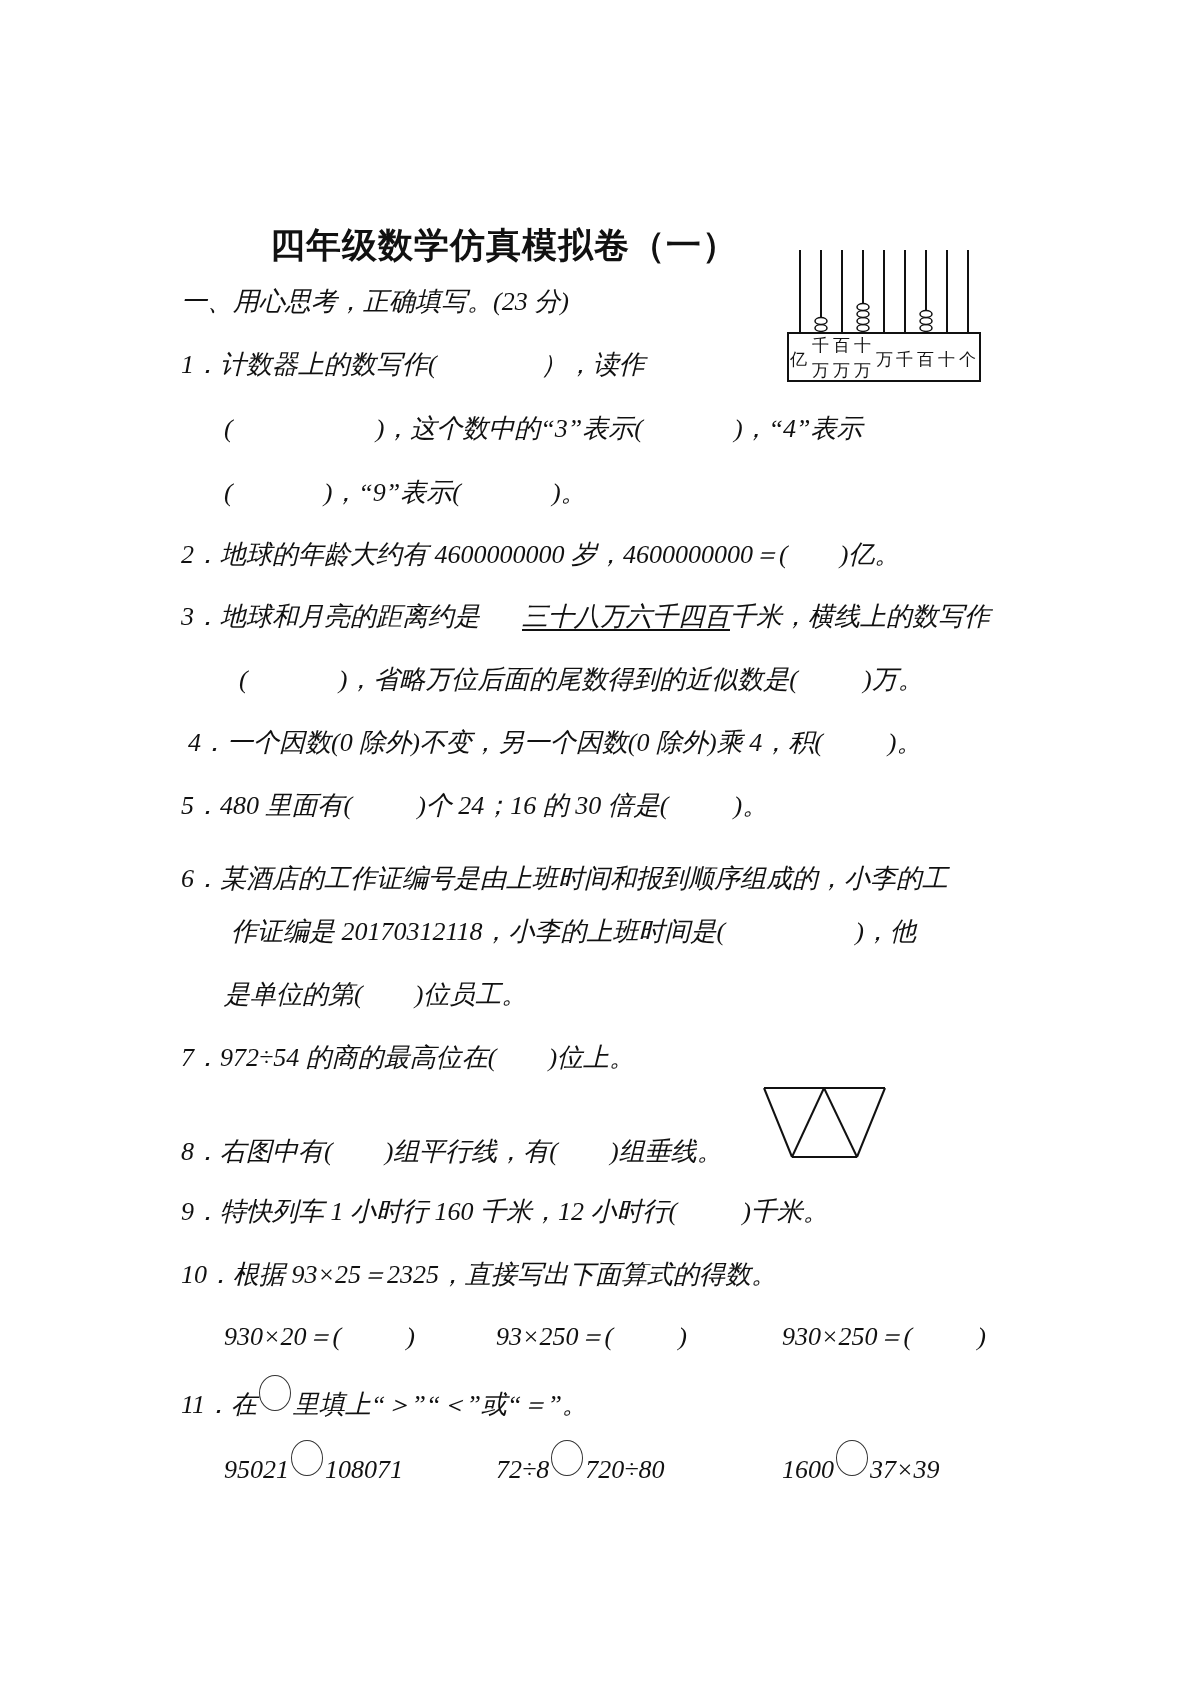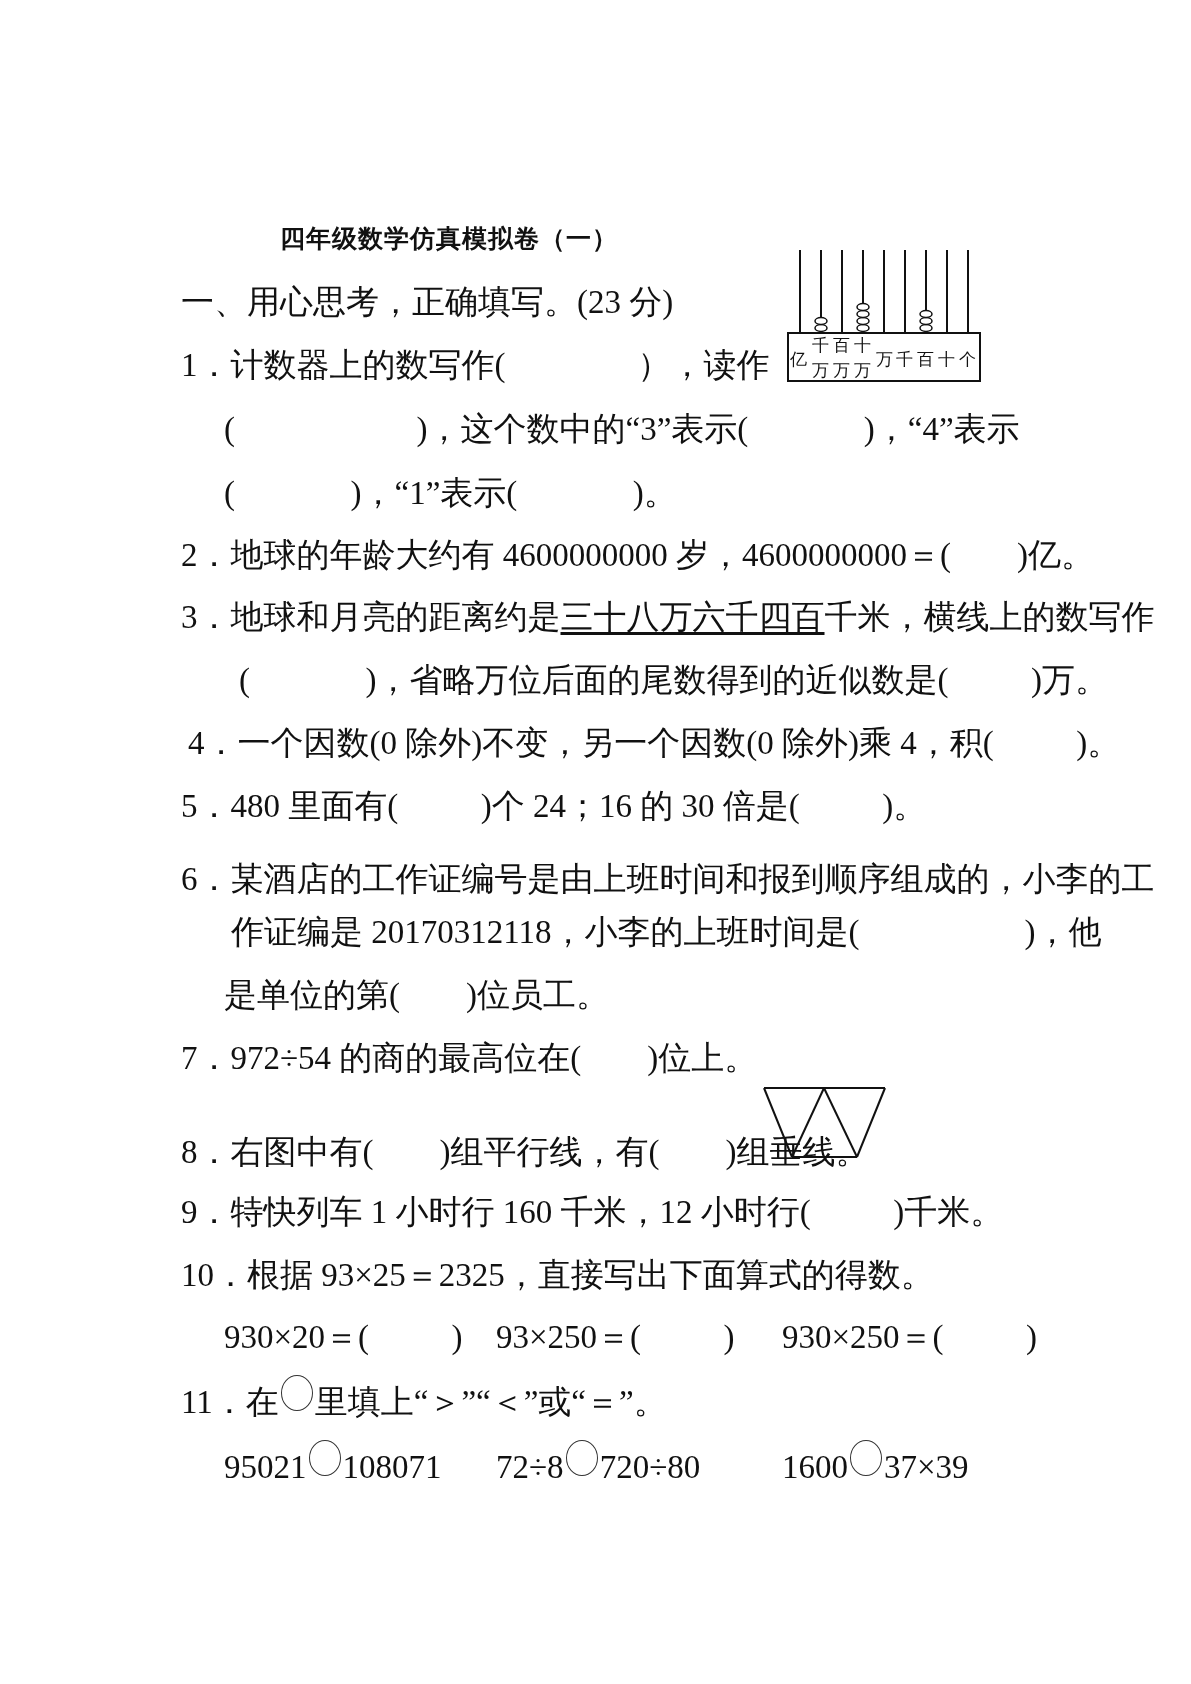--- a/index.html
+++ b/index.html
@@ -1,36 +1,36 @@
 <!DOCTYPE html>
 <html><head>
 <meta charset="utf-8">
 <style>
   html, body { margin: 0; padding: 0; background: #ffffff; }
   body { width: 1191px; height: 1684px; position: relative; overflow: hidden;
          font-family: "Liberation Serif", "DejaVu Serif", serif; color: #111; }
-  .line { position: absolute; font-size: 33px; line-height: 30px; white-space: pre; }
-  .title { position: absolute; left: 280px; top: 222px; font-size: 25px; font-weight: bold;
+  .line { position: absolute; font-size: 26px; line-height: 30px; white-space: pre; font-style: italic; }
+  .title { position: absolute; left: 270px; top: 222px; font-size: 35px; font-weight: bold;
            font-family: "DejaVu Sans", sans-serif; letter-spacing: 1px; white-space: pre; }
-  .u { text-decoration: underline; text-underline-offset: 4px; }
+  .u { text-decoration: underline; text-underline-offset: 4px; margin-left: 42px; }
   .circle { display: inline-block; width: 30px; height: 34px; border: 1.5px solid #333;
             border-radius: 50%; vertical-align: -8px; margin: 0 2px; position: relative; top: -10px; }
   #abacus { position: absolute; left: 780px; top: 245px; width: 210px; height: 140px; }
   #figure8 { position: absolute; left: 760px; top: 1084px; width: 135px; height: 80px; }
 </style>
 </head>
 <body>
 
 <div class="title">四年级数学仿真模拟卷（一）</div>
 
 <div class="line" style="left:181px;top:287px;">一、用心思考，正确填写。(23 分)</div>
 
 <div class="line" style="left:181px;top:350px;">1．计数器上的数写作(                ），读作</div>
 <div class="line" style="left:224px;top:414px;">(                      )，这个数中的“3”表示(              )，“4”表示</div>
-<div class="line" style="left:224px;top:478px;">(              )，“1”表示(              )。</div>
+<div class="line" style="left:224px;top:478px;">(              )，“9”表示(              )。</div>
 
 <svg id="abacus" viewBox="0 0 210 140">
   <g stroke="#111" stroke-width="2">
     <line x1="20" y1="5" x2="20" y2="88"></line>
       <line x1="41" y1="5" x2="41" y2="88"></line>
     <line x1="62" y1="5" x2="62" y2="88"></line>
       <line x1="83" y1="5" x2="83" y2="88"></line>
     <line x1="104" y1="5" x2="104" y2="88"></line>
       <line x1="125" y1="5" x2="125" y2="88"></line>
     <line x1="146" y1="5" x2="146" y2="88"></line>

